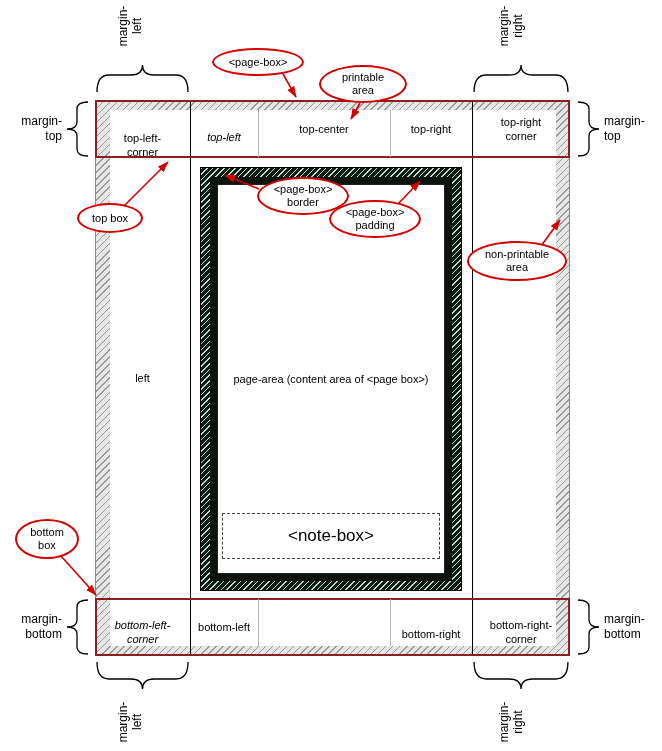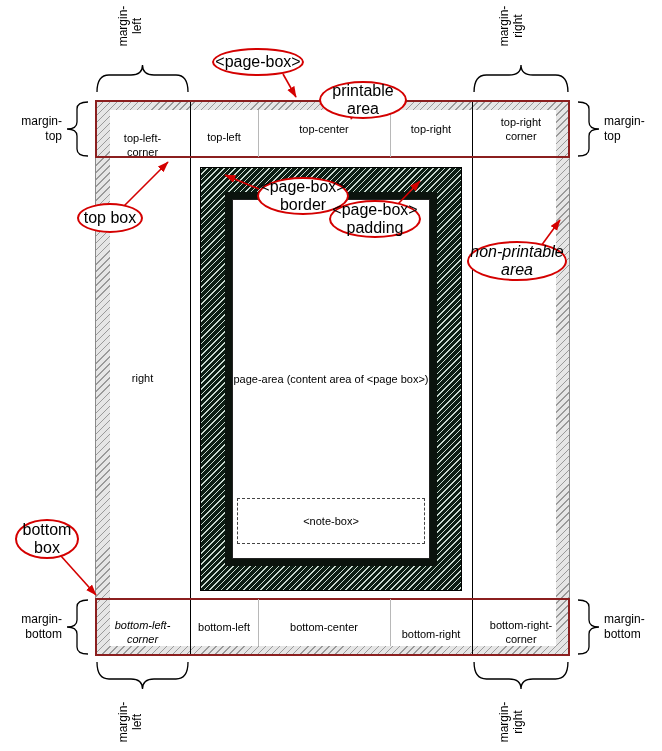--- a/index.html
+++ b/index.html
@@ -18,34 +18,34 @@
   .vline { width:1px; top:100px; height:556px; background:#000; }
   .row-frame { left:95px; width:475px; height:58px; box-sizing:border-box;
                border:2px solid #8b1f1f; background:transparent; }
   .sep { width:1px; height:47px; background:#b8b8b8; }
 
   .cell { display:flex; align-items:center; justify-content:center;
           text-align:center; white-space:pre-line; font-size:11px; line-height:1.3; }
 
   
   .pagebox { left:200px; top:167px; width:262px; height:424px; box-sizing:border-box;
-             border:1px solid #000; padding:24px;
+             border:1px solid #000; padding:9px;
              background:repeating-linear-gradient(135deg,#c9d8cf 0 1px,#0c1d13 1px 4px); }
   .pagebox-pad { width:100%; height:100%; box-sizing:border-box; background:#0b130d; padding:7px; }
   .page-area { width:100%; height:100%; box-sizing:border-box; background:#fff; border:1px solid #222;
                position:relative; display:flex; align-items:center; justify-content:center;
                font-size:11px; text-align:center; }
   .note-box { position:absolute; left:4px; right:4px; bottom:14px; height:44px;
               border:1px dashed #444; display:flex; align-items:center; justify-content:center;
-              font-size:11px; background:#fff; }
+              font-size:17px; background:#fff; }
 
   
   .bubble { position:absolute; box-sizing:border-box; border:2px solid #d40000; border-radius:50%;
             background:#fff; display:flex; align-items:center; justify-content:center;
-            text-align:center; white-space:pre-line; font-size:16px; line-height:1.15; z-index:5; }
+            text-align:center; white-space:pre-line; font-size:11px; line-height:1.15; z-index:5; }
 
   
   .hlabel { position:absolute; display:flex; align-items:center; white-space:pre-line;
             font-size:12px; line-height:1.25; }
   .hlabel.right-align { justify-content:flex-end; text-align:right; padding-right:4px; }
   .hlabel.left-align  { justify-content:flex-start; text-align:left; padding-left:4px; }
   .vlabel { position:absolute; width:48px; height:48px; display:flex; align-items:center;
             justify-content:center; transform:rotate(-90deg); white-space:pre-line;
             text-align:center; font-size:12px; line-height:1.15; }
 
@@ -80,32 +80,31 @@
   <div class="abs row-frame" style="top:100px;"></div>
   <div class="abs row-frame" style="top:598px;"></div>
 
   <div class="abs sep" style="left:258px; top:110px;"></div>
   <div class="abs sep" style="left:390px; top:110px;"></div>
   <div class="abs sep" style="left:258px; top:599px;"></div>
   <div class="abs sep" style="left:390px; top:599px;"></div>
 
   <div class="abs cell" style="left:95px; top:116px; width:95px; height:58px;">top-left-
 corner</div>
-  <div class="abs cell" style="left:190px; top:100px; width:68px; height:74px;">top-left</div>
+  <div class="abs cell" style="left:190px; top:100px; width:68px; height:74px;font-style:italic;">top-left</div>
   <div class="abs cell" style="left:258px; top:100px; width:132px; height:58px;">top-center</div>
   <div class="abs cell" style="left:390px; top:100px; width:82px; height:58px;">top-right</div>
   <div class="abs cell" style="left:472px; top:100px; width:98px; height:58px;">top-right
 corner</div>
 
-  <div class="abs cell" style="left:95px; top:158px; width:95px; height:440px;">right</div>
+  <div class="abs cell" style="left:95px; top:158px; width:95px; height:440px;">left</div>
 
   <div class="abs cell" style="left:95px; top:598px; width:95px; height:68px;font-style:italic;">bottom-left-
 corner</div>
   <div class="abs cell" style="left:190px; top:598px; width:68px; height:58px;">bottom-left</div>
-  <div class="abs cell" style="left:258px; top:598px; width:132px; height:58px;">bottom-center</div>
   <div class="abs cell" style="left:390px; top:598px; width:82px; height:72px;">bottom-right</div>
   <div class="abs cell" style="left:472px; top:598px; width:98px; height:68px;">bottom-right-
 corner</div>
 
   <svg class="brace" style="left:95px; top:62px;" width="95" height="32" viewBox="0 0 95 32" preserveAspectRatio="none">
     <path d="M2,30 Q2,13 14,13 L36,13 Q47.5,13 47.5,3 Q47.5,13 59,13 L81,13 Q93,13 93,30"></path>
   </svg>
   <svg class="brace" style="left:472px; top:62px;" width="98" height="32" viewBox="0 0 95 32" preserveAspectRatio="none">
     <path d="M2,30 Q2,13 14,13 L36,13 Q47.5,13 47.5,3 Q47.5,13 59,13 L81,13 Q93,13 93,30"></path>
   </svg>
@@ -157,25 +156,25 @@
     <line x1="283" y1="74" x2="296" y2="97" marker-end="url(#arr)"></line>
     <line x1="360" y1="103" x2="351" y2="119" marker-end="url(#arr)"></line>
     <line x1="259" y1="189" x2="225" y2="175" marker-end="url(#arr)"></line>
     <line x1="398" y1="204" x2="420" y2="181" marker-end="url(#arr)"></line>
     <line x1="541" y1="246" x2="560" y2="220" marker-end="url(#arr)"></line>
     <line x1="124" y1="206" x2="168" y2="162" marker-end="url(#arr)"></line>
     <line x1="61" y1="556" x2="96" y2="595" marker-end="url(#arr)"></line>
   </svg>
 
   <div class="bubble" style="left:212px; top:48px; width:92px; height:28px;">&lt;page-box&gt;</div>
-  <div class="bubble" style="left:319px; top:81px; width:88px; height:38px;">printable
+  <div class="bubble" style="left:319px; top:65px; width:88px; height:38px;">printable
 area</div>
   <div class="bubble" style="left:257px; top:177px; width:92px; height:38px;">&lt;page-box&gt;
 border</div>
   <div class="bubble" style="left:329px; top:200px; width:92px; height:38px;">&lt;page-box&gt;
 padding</div>
-  <div class="bubble" style="left:467px; top:241px; width:100px; height:40px;font-style:italic;">non-printable
+  <div class="bubble" style="left:467px; top:241px; width:100px; height:40px;">non-printable
 area</div>
   <div class="bubble" style="left:77px; top:203px; width:66px; height:30px;">top box</div>
   <div class="bubble" style="left:15px; top:519px; width:64px; height:40px;">bottom
 box</div>
 
 </div>
 
 </body></html>

